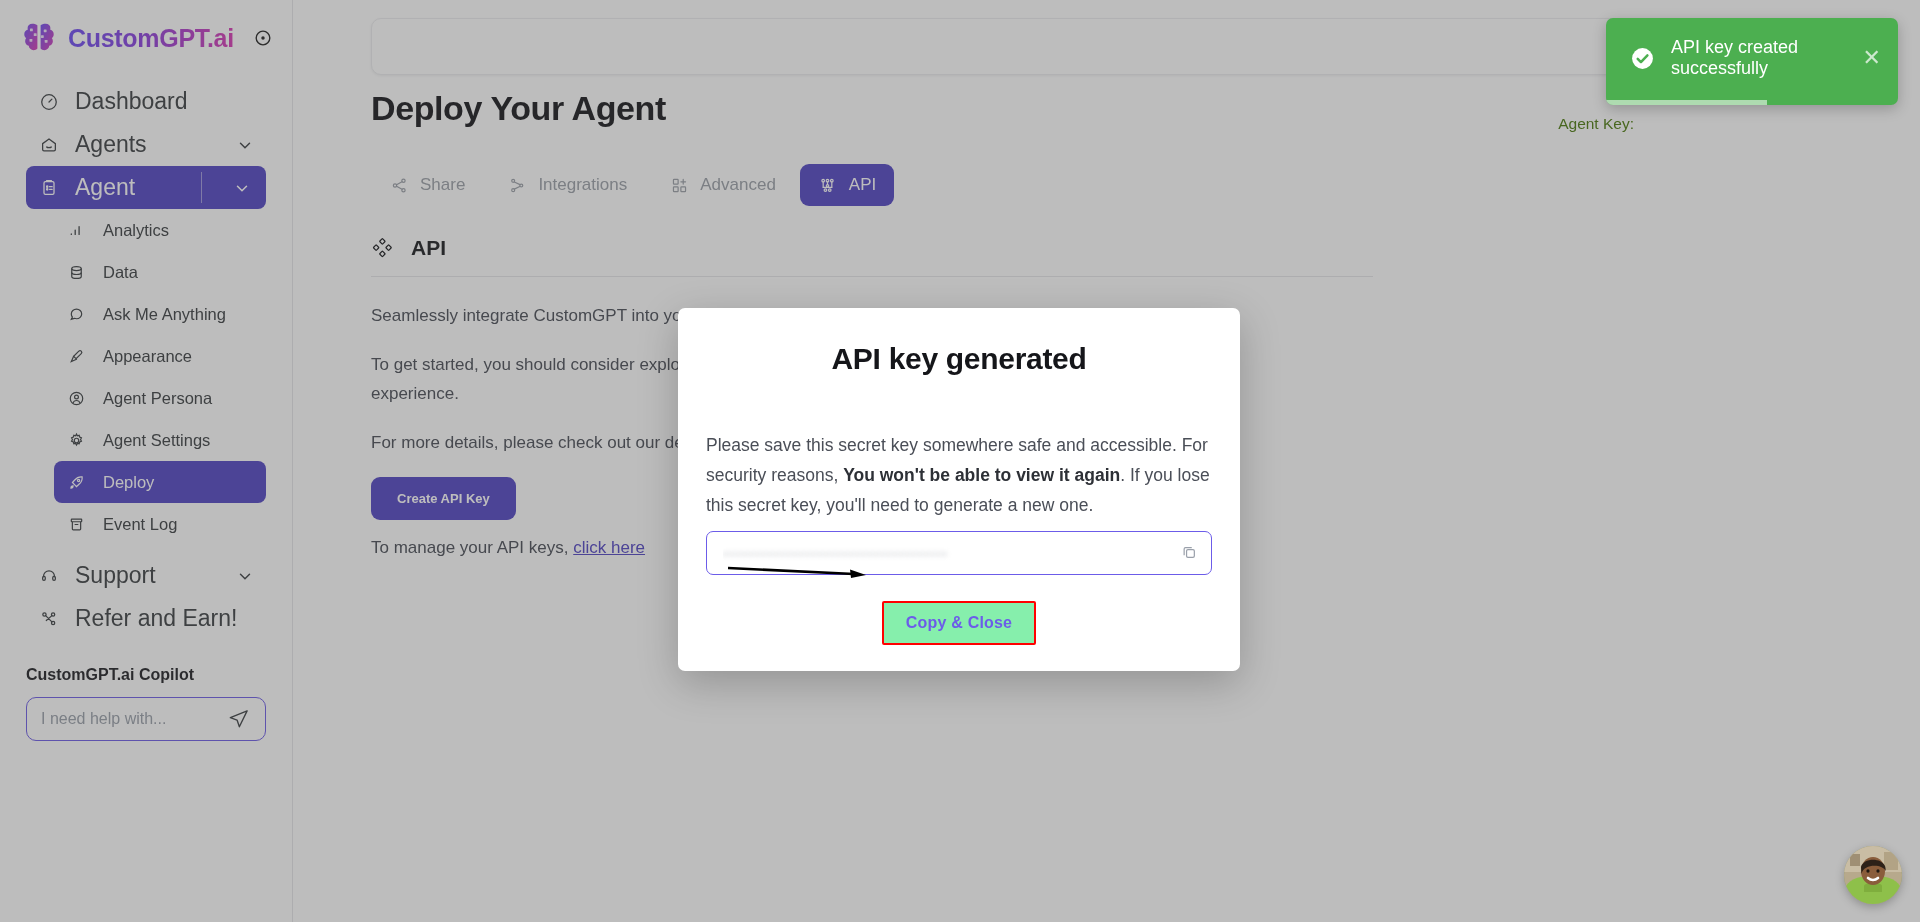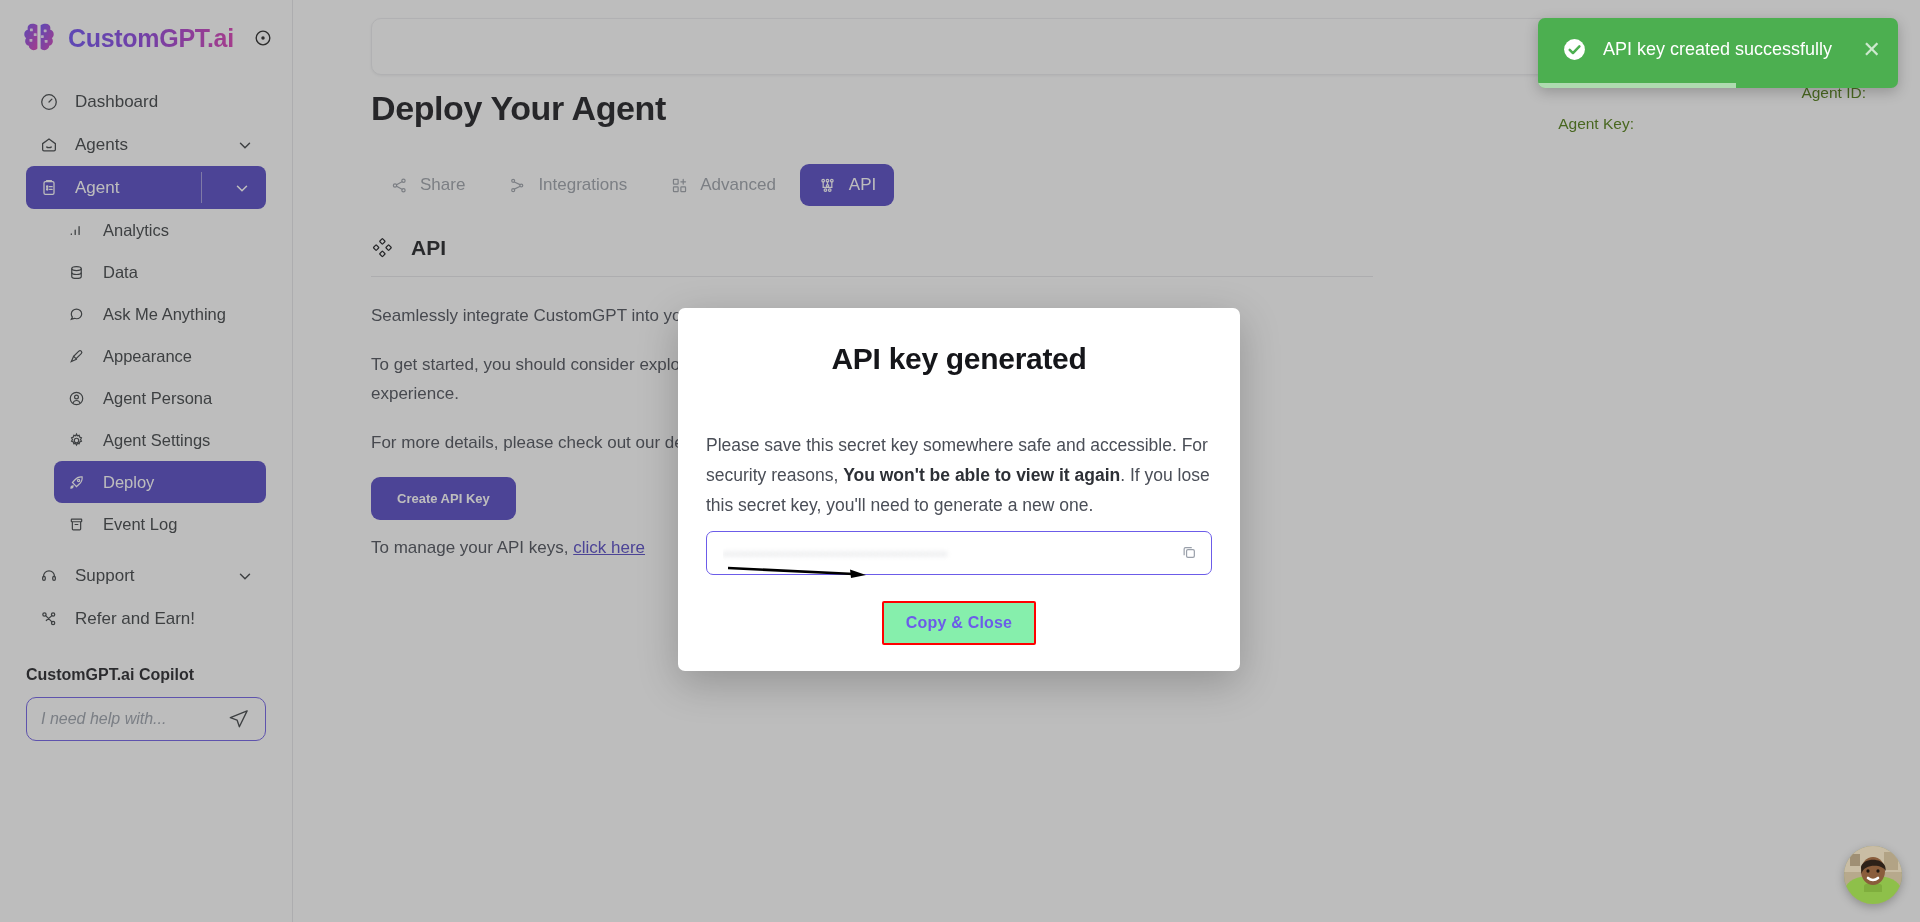--- a/index.html
+++ b/index.html
@@ -37,21 +37,21 @@
   .collapse-btn {
     margin-left: auto; width: 22px; height: 22px; flex: 0 0 22px;
     display: flex; align-items: center; justify-content: center;
   }
 
   .nav { padding: 4px 0 0 0; }
   .nav-item {
     display: flex; align-items: center; gap: 16px;
     height: 43px; margin: 0 26px 0 26px;
     border-radius: 8px; padding: 0 12px;
-    color: #3c4043; font-size: 17px;
+    color: #3c4043; font-size: 23px;
   }
   .nav-item .ico { width: 21px; height: 21px; flex:0 0 21px; display:flex; align-items:center; justify-content:center; }
   .nav-item .chev { margin-left: auto; width: 18px; height: 18px; display:flex; align-items:center; justify-content:center;}
   .nav-sub { margin-left: 14px; }
   .nav-sub .nav-item { margin-left: 40px; margin-right: 26px; font-size: 16.5px; height: 42px;}
 
   .nav-item.active {
     background: #5245c4; color: #ffffff;
   }
   .nav-item.split {
@@ -63,21 +63,21 @@
   .nav-item.split .split-chev {
     width: 48px; align-self: stretch; display: flex; align-items: center; justify-content: center;
   }
   .nav-gap { height: 9px; }
 
   
   .copilot { margin-top: 26px; padding: 0 26px; }
   .copilot-title { font-size: 16px; font-weight: 700; color: #1f2024; margin-bottom: 13px; }
   .copilot-box {
     height: 44px; border: 1.5px solid #6d5ce7; border-radius: 10px;
-    display: flex; align-items: center; padding: 0 14px; gap: 10px; font-style: italic;
+    display: flex; align-items: center; padding: 0 14px; gap: 10px;
   }
   .copilot-box .ph { color: #9aa0aa; font-size: 16px; flex: 1; }
   .copilot-send { width: 24px; height: 24px; flex: 0 0 24px; }
 
   
   .main { flex: 1; position: relative; background: #ffffff; padding: 0; min-width: 0; }
   .topcard {
     margin: 18px 66px 0 78px; height: 57px;
     background: #ffffff; border: 1px solid #ededf0; border-radius: 10px;
     box-shadow: 0 1px 3px rgba(16,24,40,.07);
@@ -142,21 +142,21 @@
   .modal-actions { margin-top: 26px; display: flex; justify-content: center; }
   .copy-close {
     border: 2.5px solid #ff0000; background: #86efac;
     color: #6c5ce9; font-size: 16px; font-weight: 600;
     padding: 11px 22px; border-radius: 2px; letter-spacing: .2px;
   }
   .arrow-annot { position: absolute; left: 726px; top: 563px; width: 150px; height: 18px; }
 
   
   .toast {
-    position: absolute; right: 22px; top: 18px; width: 360px;
+    position: absolute; right: 22px; top: 18px; width: 292px;
     background: #4caf50; border-radius: 7px; overflow: hidden;
     box-shadow: 0 4px 14px rgba(0,0,0,.22);
   }
   .toast-inner { display: flex; align-items: center; gap: 16px; padding: 19px 17px 21px 24px; }
   .toast-check { width: 25px; height: 25px; flex: 0 0 25px; }
   .toast-msg { flex: 1; color: #fff; font-size: 18px; font-weight: 500; }
   .toast-close { color: rgba(255,255,255,.72); font-size: 22px; line-height: 1; font-weight: 400; }
   .toast-progress { height: 5px; background: rgba(255,255,255,.55); }
 
   

